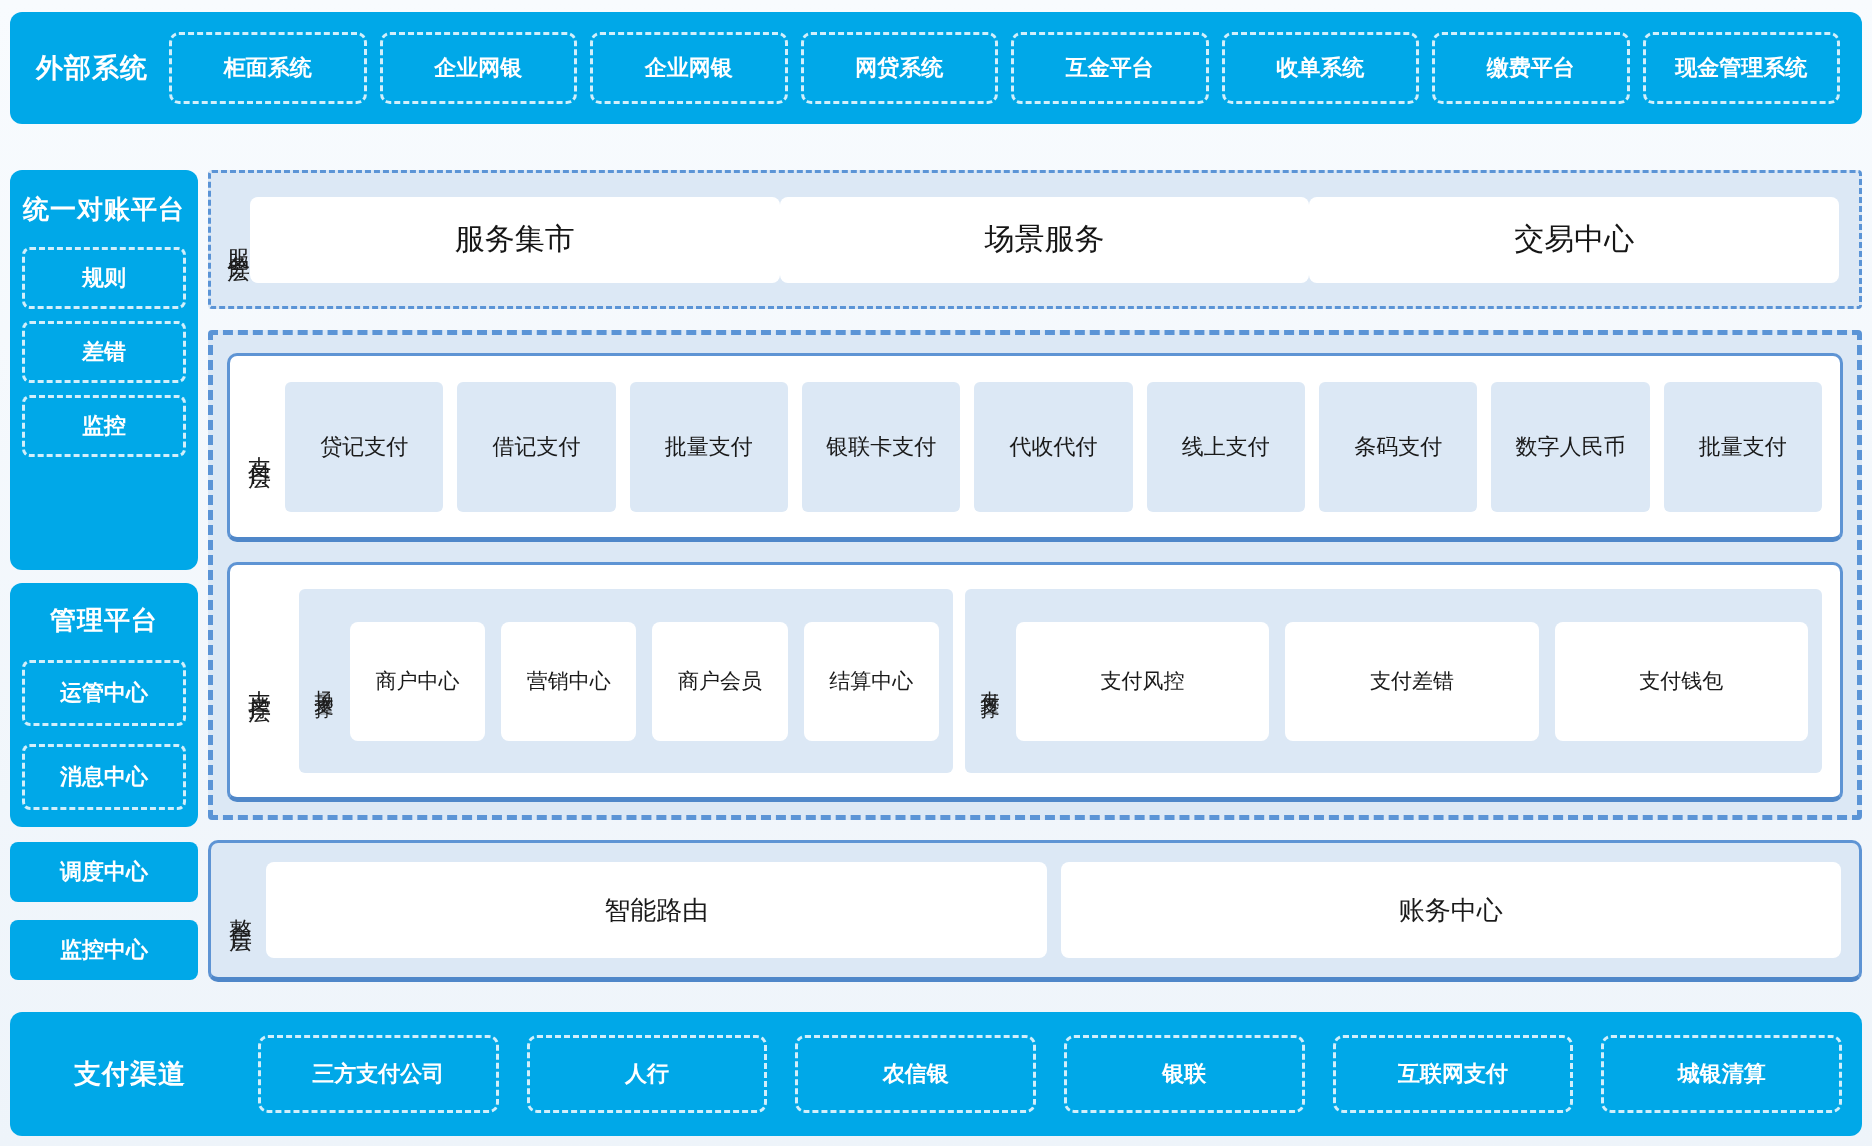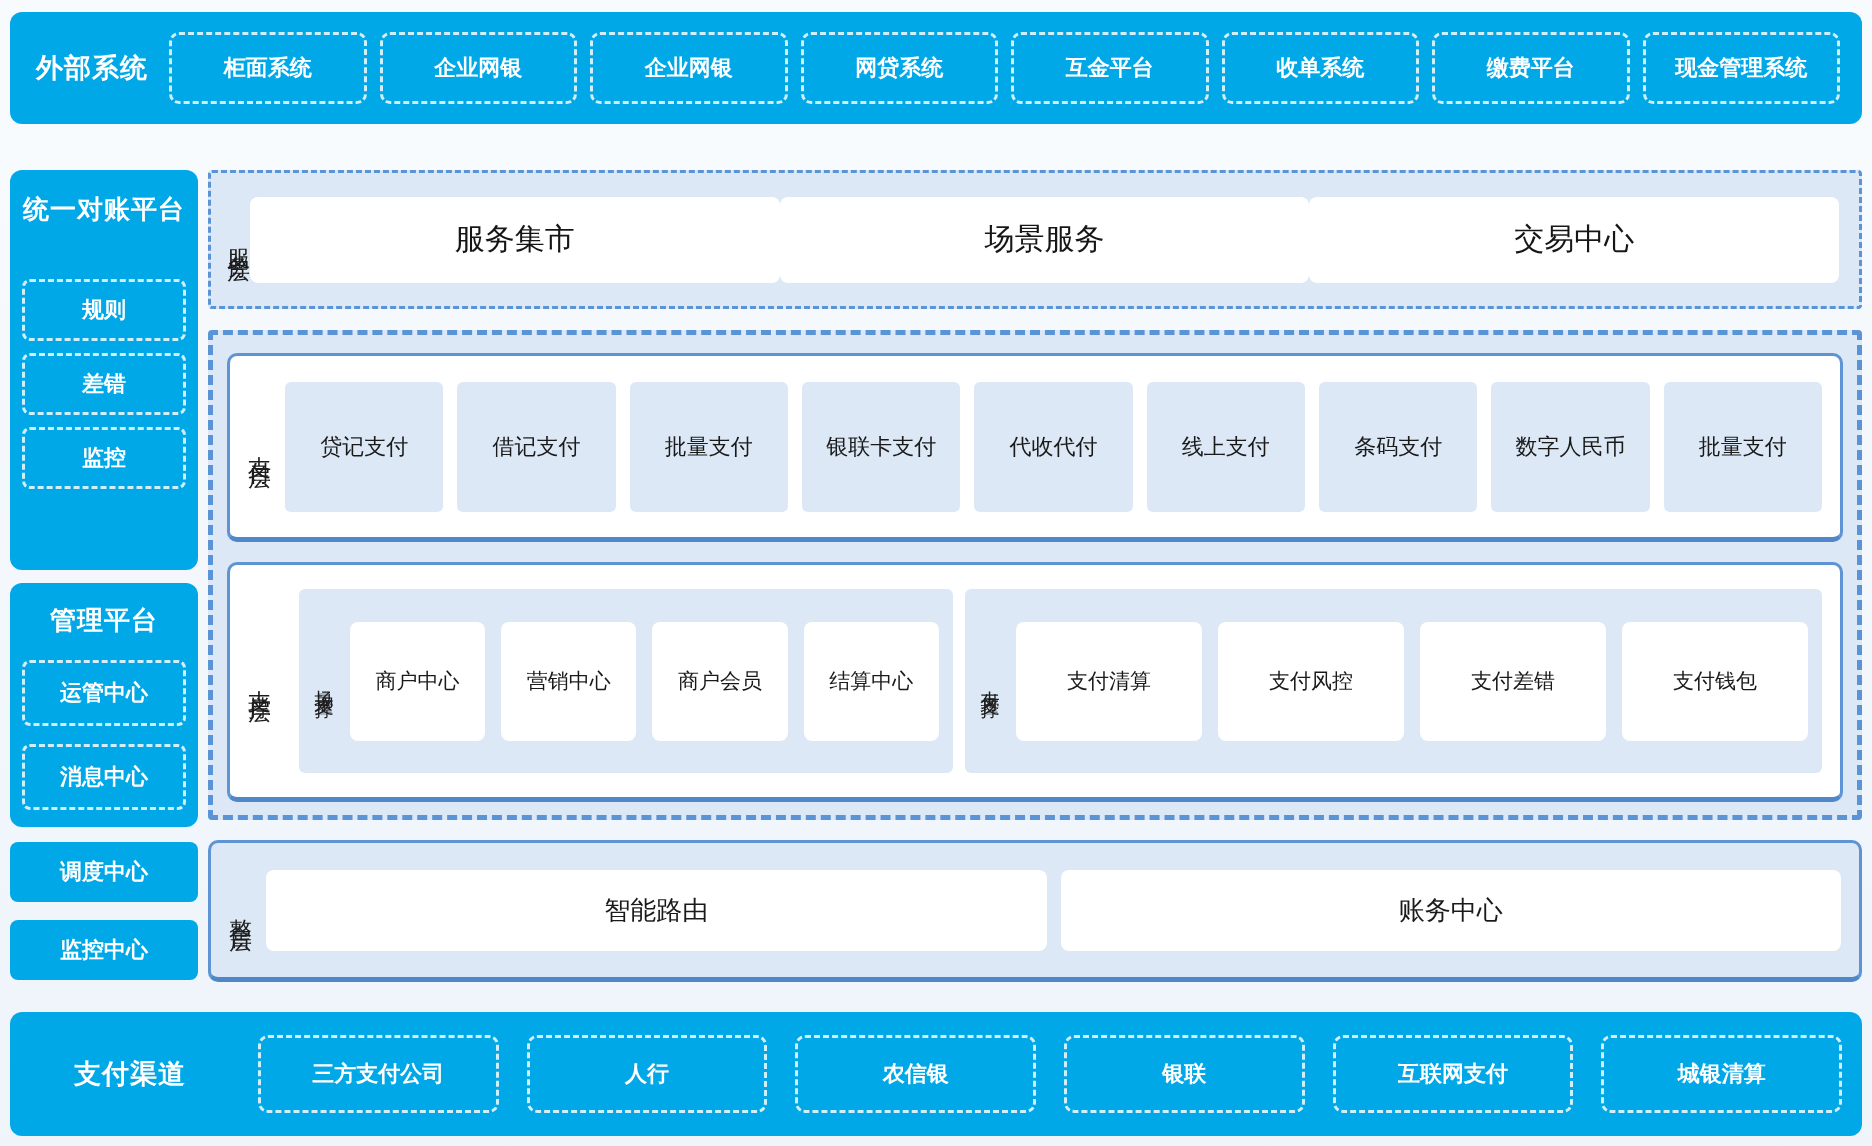--- a/index.html
+++ b/index.html
@@ -32,21 +32,21 @@
 
   
   .middle { display: flex; gap: 10px; margin-top: 46px; flex-shrink: 0; }
 
   
   .sidebar { width: 188px; flex-shrink: 0; display: flex; flex-direction: column; }
   .side-panel { border-radius: 12px; padding: 0 12px; }
   .side-panel-1 { height: 400px; padding-top: 22px; }
   .side-panel-2 { height: 244px; margin-top: 13px; padding-top: 20px; }
   .side-title { color: #fff; font-weight: bold; font-size: 26px; text-align: center; letter-spacing: 1px; }
-  .side-panel-1 .side-title { margin-bottom: 52px; }
+  .side-panel-1 .side-title { margin-bottom: 20px; }
   .side-panel-2 .side-title { margin-bottom: 22px; }
   .side-panel-1 .white-dashed { height: 62px; margin-bottom: 12px; border-radius: 8px; }
   .side-panel-2 .white-dashed { height: 66px; margin-bottom: 18px; border-radius: 8px; }
   .side-solid {
     border-radius: 8px; height: 60px;
     display: flex; align-items: center; justify-content: center;
     color: #fff; font-weight: bold; font-size: 22px;
   }
   .side-solid-1 { margin-top: 15px; }
   .side-solid-2 { margin-top: 18px; }
@@ -102,21 +102,21 @@
     flex: 1; height: 119px; background: #fff; border-radius: 8px;
     display: flex; align-items: center; justify-content: center; font-size: 21px;
   }
 
   .integration-layer {
     margin-top: 20px; height: 142px; background: #DCE8F5;
     border: 3px solid #5E94D4; border-bottom: 5px solid #4f87c9; border-radius: 10px;
     display: flex; align-items: center; padding: 0 18px; gap: 14px; flex-shrink: 0;
   }
   .int-node {
-    flex: 1; height: 81px; background: #fff; border-radius: 8px;
+    flex: 1; height: 96px; background: #fff; border-radius: 8px;
     display: flex; align-items: center; justify-content: center; font-size: 26px;
   }
 
   
   .bottom-bar {
     margin-top: 30px; height: 124px; border-radius: 12px;
     display: flex; align-items: center; padding: 0 20px; gap: 28px; flex-shrink: 0;
   }
   .bottom-bar .bar-label { width: 200px; }
   .bottom-bar .white-dashed { flex: 1; height: 78px; }
@@ -185,21 +185,20 @@
           <div class="support-groups">
             <div class="group group-1">
               <div class="group-label">场景支撑</div>
               <div class="group-node">商户中心</div>
               <div class="group-node">营销中心</div>
               <div class="group-node">商户会员</div>
               <div class="group-node">结算中心</div>
             </div>
             <div class="group group-2">
               <div class="group-label">支付支撑</div>
-              <div class="group-node">支付清算</div>
               <div class="group-node">支付风控</div>
               <div class="group-node">支付差错</div>
               <div class="group-node">支付钱包</div>
             </div>
           </div>
         </div>
 
       </div>
 
       <div class="integration-layer">

